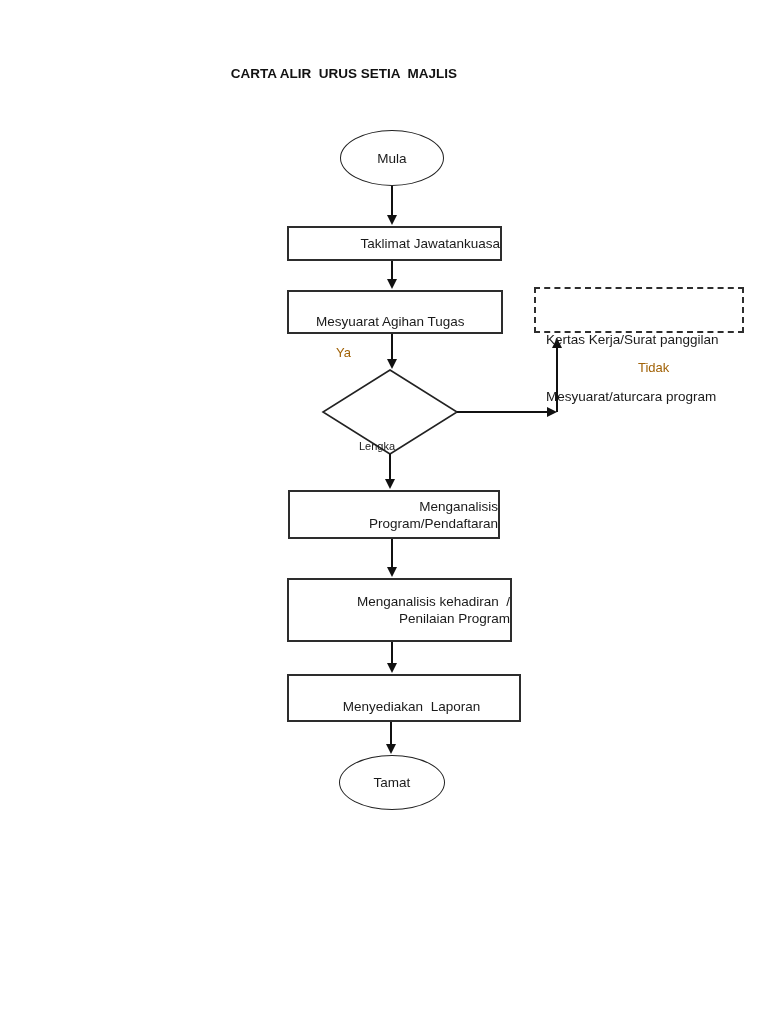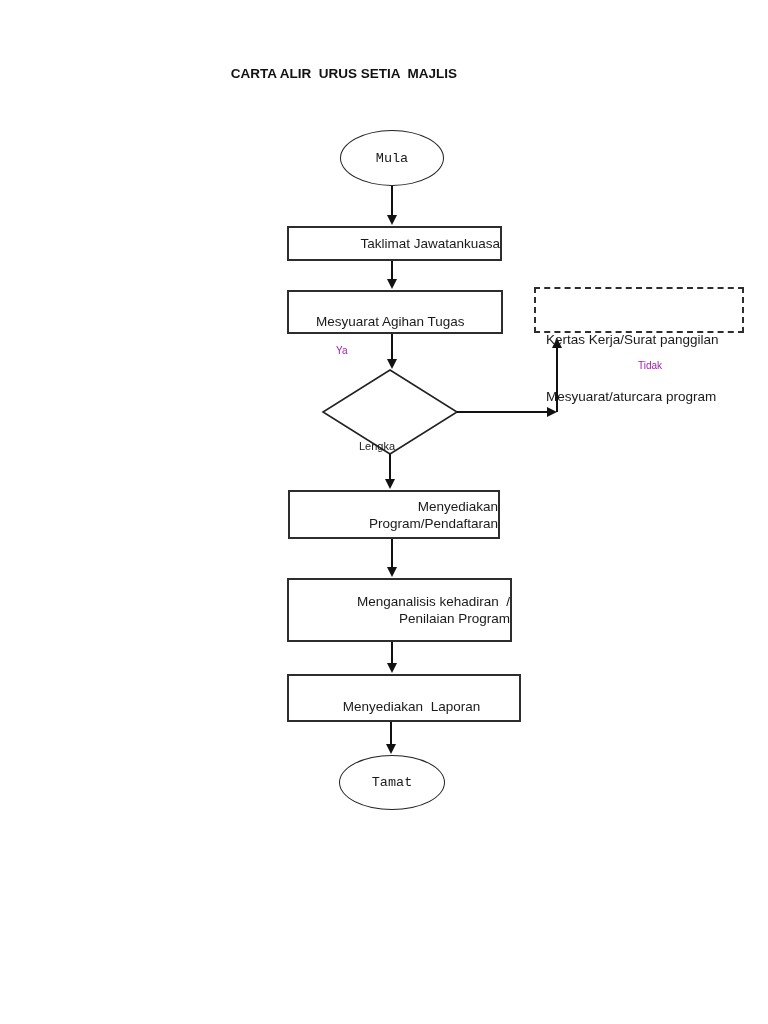--- a/index.html
+++ b/index.html
@@ -39,42 +39,41 @@
     white-space: pre;
   }
   .node .line { white-space: pre; }
   .oval {
     border: 1.5px solid #222;
     border-radius: 50%;
     display: flex;
     align-items: center;
     justify-content: center;
     background: #ffffff;
-    font-family: Liberation Mono, monospace;
   }
   .center-box {
     display: flex;
     flex-direction: column;
     align-items: flex-end;
     justify-content: center;
     text-align: center;
   }
   .top-left-box { padding: 4px 0 0 12px; }
   .top-center-box { text-align: center; padding-top: 5px; }
   .dashed {
     border: 2px dashed #2e2e2e;
     padding: 3px 0 0 10px;
     line-height: 19px;
   }
   .float-label {
     position: absolute;
-    font-size: 10px;
+    font-size: 13px;
     z-index: 2;
     white-space: pre;
-    color: #a21caf;
+    color: #a16207;
   }
   .diamond-label {
     position: absolute;
     left: 359px; top: 404px;
     font-size: 11px;
     line-height: 17px;
     z-index: 2;
     white-space: pre;
   }
 </style>
@@ -133,21 +132,21 @@
 
   <div class="diamond-label">
     <div class="line">Lengka</div>
     <div class="line">p</div>
   </div>
 
   <div class="float-label" style="left:336px; top:345px;">Ya</div>
   <div class="float-label" style="left:590px; top:360px;margin-left:48px;">Tidak</div>
 
   <div class="node center-box" style="left:288px; top:490px; width:212px; height:49px;">
-    <div class="line">Menyediakan</div>
+    <div class="line">Menganalisis</div>
     <div class="line">Program/Pendaftaran</div>
   </div>
 
   <div class="node center-box" style="left:287px; top:578px; width:225px; height:64px;">
     <div class="line">Menganalisis kehadiran  /</div>
     <div class="line">Penilaian Program</div>
   </div>
 
   <div class="node top-center-box" style="left:287px; top:674px; width:234px; height:48px;">
     <span class="line">Menyediakan  Laporan</span>

